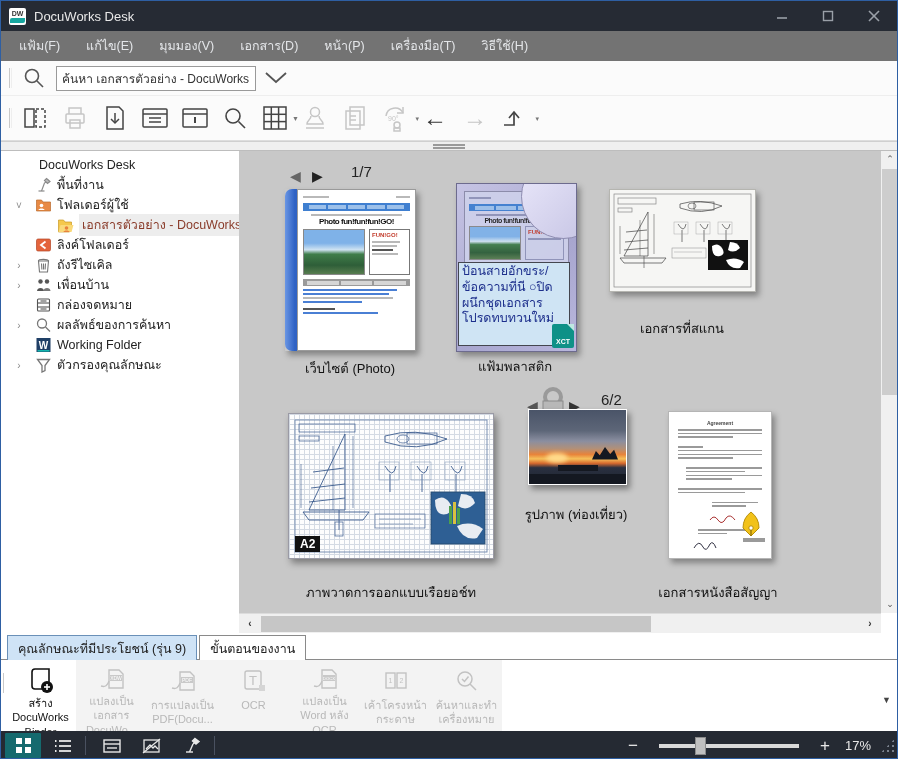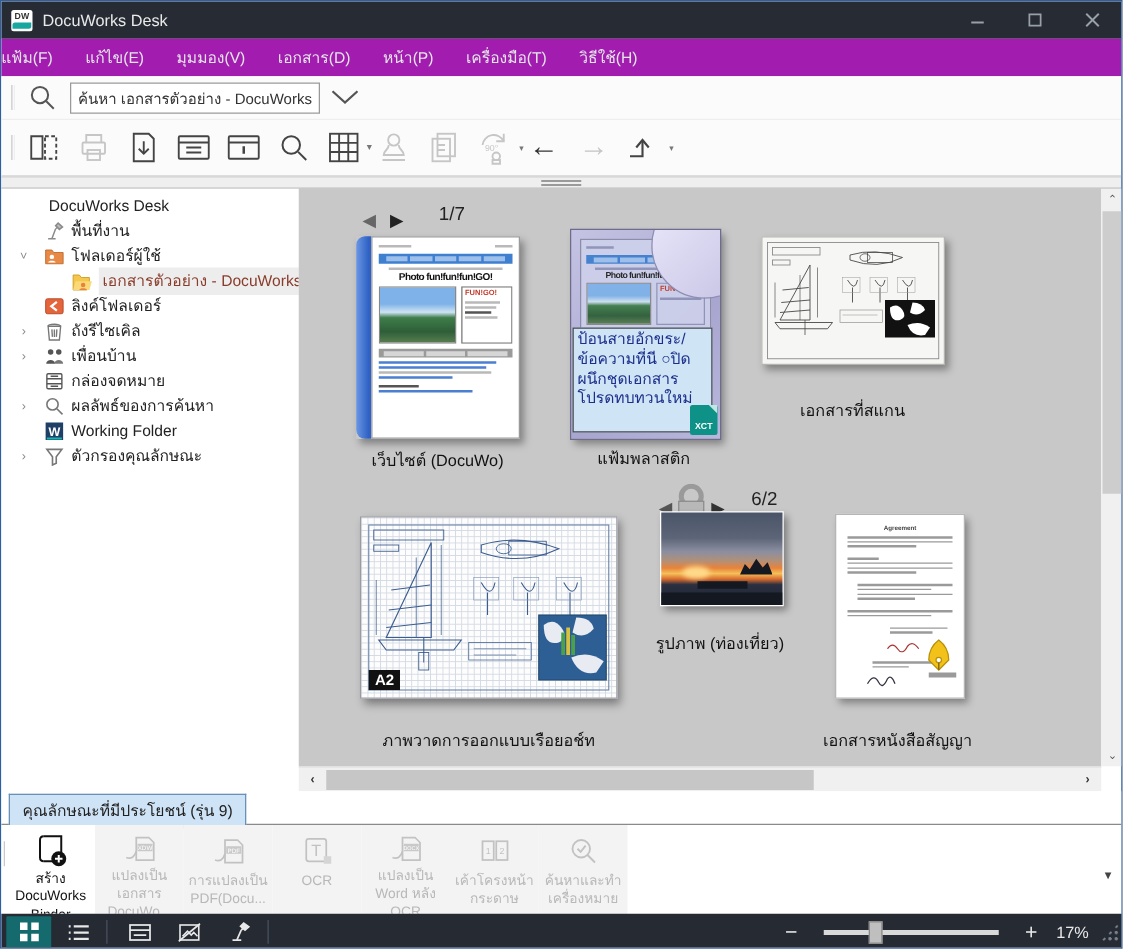--- a/index.html
+++ b/index.html
@@ -9,21 +9,21 @@
   
   .titlebar { position:absolute; left:0; top:0; width:100%; height:30px; background:#262b34; display:flex; align-items:center; }
   .appicon { width:17px; height:17px; margin-left:8px; background:#fff; border-radius:2px; position:relative; font-size:7px; font-weight:bold; color:#333; text-align:center; line-height:11px; }
   .appicon .wave { position:absolute; left:1px; right:1px; bottom:2px; height:5px; background:#18a7a0; border-radius:2px 0 2px 0; }
   .title-text { color:#e9e9e9; font-size:13px; margin-left:8px; }
   .wincontrols { margin-left:auto; display:flex; height:100%; }
   .winbtn { width:46px; height:100%; display:flex; align-items:center; justify-content:center; color:#9aa0a8; font-size:14px; }
   .winbtn svg { stroke:#9aa0a8; }
 
   
-  .menubar { position:absolute; left:0; top:30px; width:100%; height:30px; background:#a21caf; display:flex; align-items:center; gap:26px; }
+  .menubar { position:absolute; left:0; top:30px; width:100%; height:30px; background:#737373; display:flex; align-items:center; padding-left:18px; gap:26px; }
   .menu-item { color:#e4e6e9; font-size:12.5px; cursor:default; }
 
   
   .searchrow { position:absolute; left:0; top:60px; width:100%; height:35px; background:#fbfbfb; display:flex; align-items:center; border-bottom:1px solid #eee; }
   .grip { width:1px; height:20px; background:#c9c9c9; margin-left:8px; box-shadow:2px 0 0 #eee; }
   .search-icon { margin-left:12px; }
   .search-box { margin-left:10px; width:200px; height:25px; border:1px solid #9a9a9a; background:#fff; font-size:12px; color:#333; padding:0 5px; font-family:inherit; }
   .search-chevron { margin-left:8px; }
 
   
@@ -424,21 +424,21 @@
             <i></i>
           </div>
         <div class="mini-line blue" style="width:88%"></div>
         <div class="mini-line blue" style="width:80%"></div>
         <div class="mini-line" style="width:84%"></div>
         <div class="mini-line blue" style="width:55%"></div>
         <div class="mini-line dark" style="width:30%; margin-top:5px"></div>
         <div class="mini-line blue" style="width:70%"></div>
       </div>
     </div>
-    <div class="doc-label" style="left:111px; top:207px">เว็บไซต์ (DocuWo)</div>
+    <div class="doc-label" style="left:111px; top:207px">เว็บไซต์ (Photo)</div>
 
     <div class="doc2">
       <div class="inner">
         <div style="display:flex; justify-content:space-between">
             <div class="mini-line" style="width:22px; background:#8f93b8"></div>
             <div class="mini-line" style="width:12px; background:#8f93b8"></div>
           </div>
         <div class="navblue">
             <i></i>
             <i></i>
@@ -605,20 +605,21 @@
   <div class="hscroll">
     <div class="btn" style="left:2px">‹</div>
     <div class="thumb" style="left:22px; width:390px"></div>
     <div class="btn" style="right:2px">›</div>
   </div>
 
   <div class="bottompanel">
     <div class="tab-underline"></div>
     <div class="tabs">
       <div class="tab active">คุณลักษณะที่มีประโยชน์ (รุ่น 9)</div>
+      <div class="tab">ขั้นตอนของงาน</div>
     </div>
     <div class="panel-grip"></div>
     <div class="bigbuttons">
       <div class="bb enabled">
         <div class="ic">
             <svg width="28" height="28" fill="none" stroke="#111" stroke-width="1.6">
               <path d="M8 3 h14 v20 h-14"></path>
               <path d="M8 3 q-3 0 -3 3 v14 q0 3 3 3"></path>
               <circle cx="20" cy="21" r="6" fill="#111" stroke="none"></circle>
               <line x1="20" y1="18" x2="20" y2="24" stroke="#fff" stroke-width="1.6"></line>

